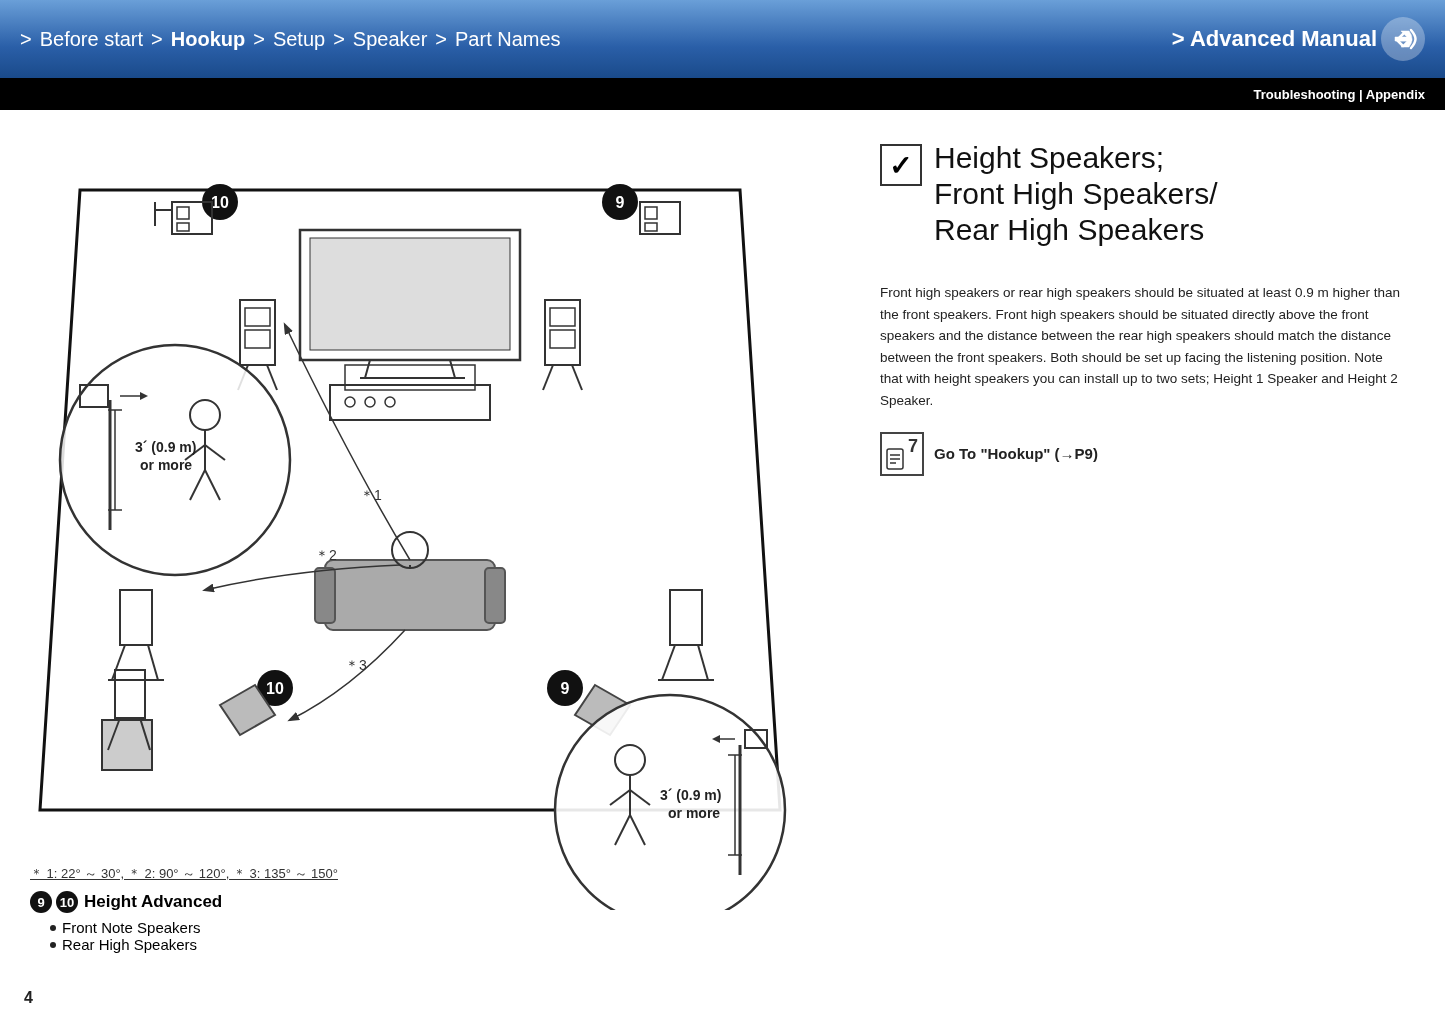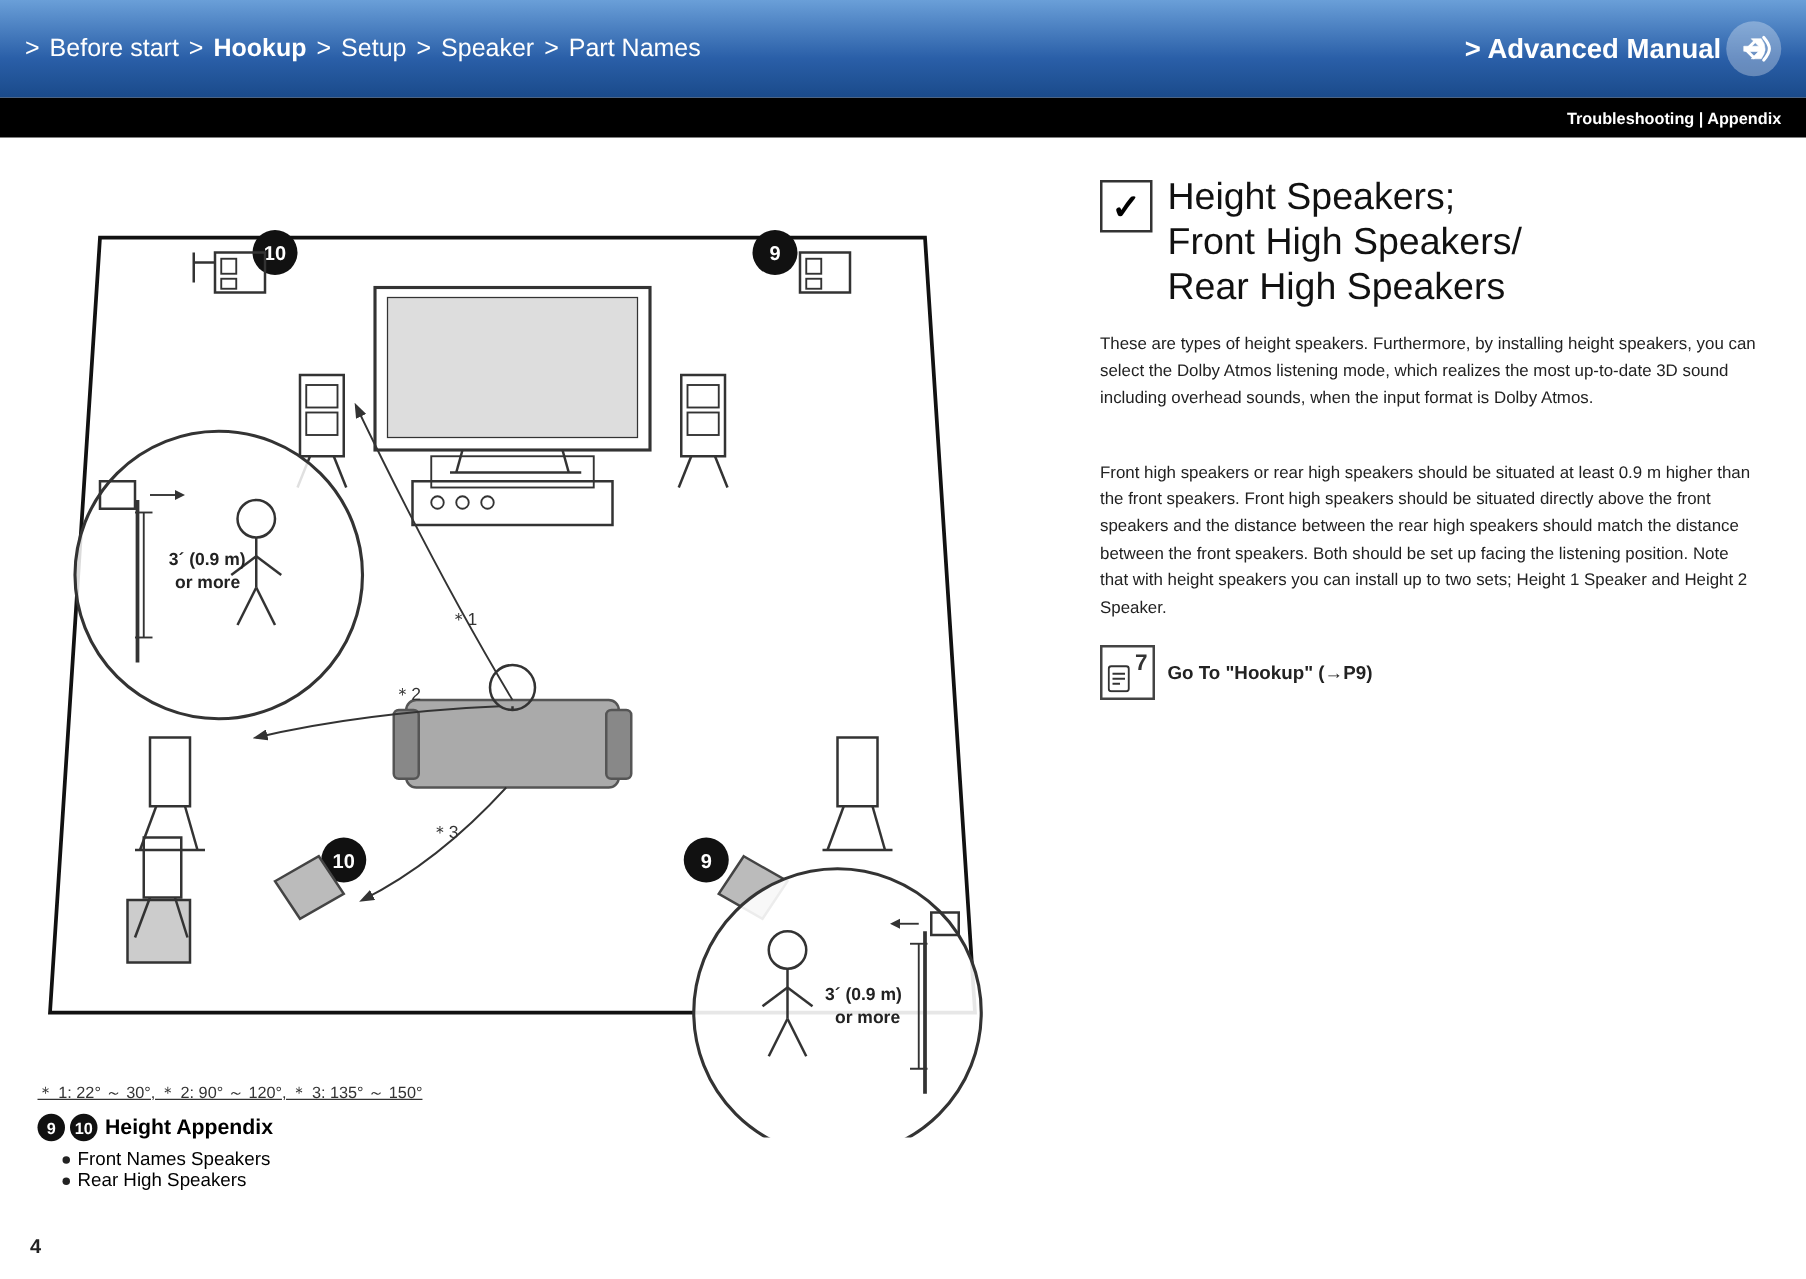--- a/index.html
+++ b/index.html
@@ -412,47 +412,46 @@
       
       <div class="footnotes">＊ 1: 22° ～ 30°, ＊ 2: 90° ～ 120°, ＊ 3: 135° ～ 150°</div>
       
       
       <div class="legend">
         <div class="legend-title">
           <span style="display:inline-flex;gap:4px;">
             <span style="background:#111;color:#fff;border-radius:50%;width:22px;height:22px;display:inline-flex;align-items:center;justify-content:center;font-size:13px;font-weight:bold;">9</span>
             <span style="background:#111;color:#fff;border-radius:50%;width:22px;height:22px;display:inline-flex;align-items:center;justify-content:center;font-size:13px;font-weight:bold;">10</span>
           </span>
-          <span style="font-size:17px;font-weight:bold;">Height Appendix</span>
+          <span style="font-size:17px;font-weight:bold;">Height Advanced</span>
         </div>
         <div class="legend-items">
           <div class="legend-item">
             <span class="bullet"></span>
-            <span>Front Names Speakers</span>
+            <span>Front Note Speakers</span>
           </div>
           <div class="legend-item">
             <span class="bullet"></span>
             <span>Rear High Speakers</span>
           </div>
         </div>
       </div>
     </div>
   </div>
 
   <div class="right-panel">
     <div class="section-title-wrapper">
       <div class="checkmark-box">
         <span>✓</span>
       </div>
       <div class="section-title">
         Height Speakers;<br>Front High Speakers/<br>Rear High Speakers
       </div>
     </div>
     
-    <div class="section-body">These are types of height speakers. Furthermore, by installing height speakers, you can select the Dolby Atmos listening mode, which realizes the most up-to-date 3D sound including overhead sounds, when the input format is Dolby Atmos.</div>
     <br>
     <div class="section-body">Front high speakers or rear high speakers should be situated at least 0.9 m higher than the front speakers. Front high speakers should be situated directly above the front speakers and the distance between the rear high speakers should match the distance between the front speakers. Both should be set up facing the listening position. Note that with height speakers you can install up to two sets; Height 1 Speaker and Height 2 Speaker.</div>
     
     <div class="goto-link" style="margin-top:20px;">
 
       <div style="width:44px;height:44px;border:2px solid #444;display:flex;align-items:flex-end;justify-content:flex-start;padding:4px;position:relative;">
         <span style="font-size:18px;font-weight:bold;color:#333;position:absolute;top:2px;right:4px;">7</span>
         <svg width="22" height="22" viewBox="0 0 22 22" style="position:absolute;bottom:4px;left:4px;">
           <rect x="1" y="1" width="16" height="20" rx="2" fill="none" stroke="#333" stroke-width="1.5"></rect>
           <line x1="4" y1="7" x2="14" y2="7" stroke="#333" stroke-width="1.5"></line>

